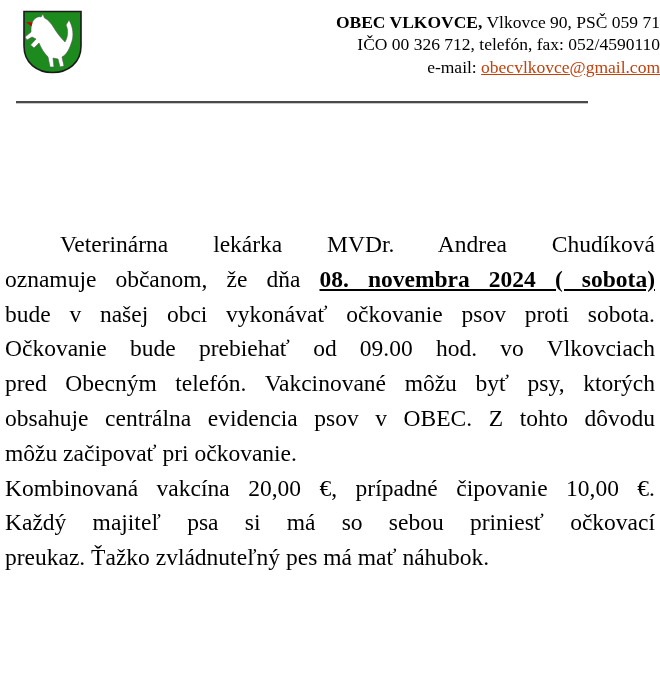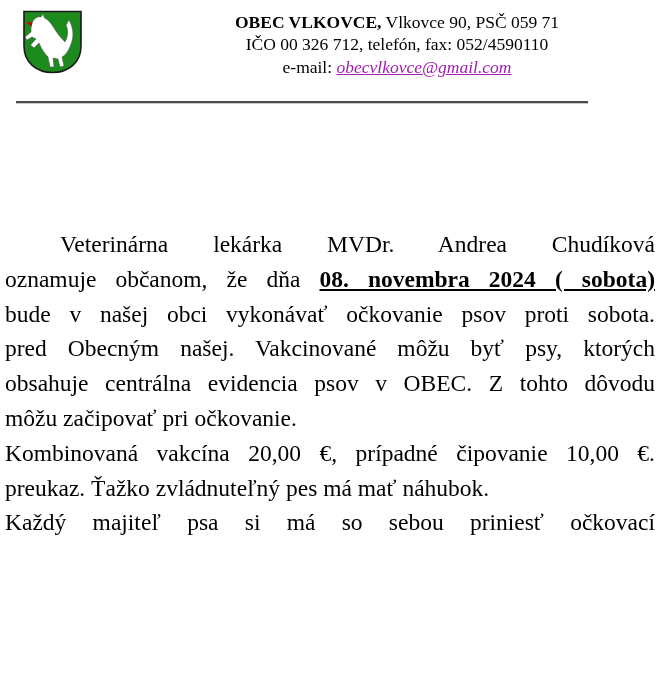--- a/index.html
+++ b/index.html
@@ -19,21 +19,21 @@
     left: 22px;
     top: 10px;
     width: 61px;
     height: 64px;
   }
   #letterhead-text {
     position: absolute;
     left: 134px;
     top: 11px;
     width: 526px;
-    text-align: center;
+    text-align: right;
     font-size: 17.5px;
     line-height: 22.3px;
     white-space: nowrap;
   }
   .org-bold { font-weight: bold; }
   #header-divider {
     position: absolute;
     left: 16px;
     top: 101px;
     width: 572px;
@@ -49,21 +49,21 @@
     top: 227px;
     width: 650px;
     font-size: 23.5px;
     line-height: 34.8px;
   }
   .line { text-align: justify; }
   .line.j { text-align-last: justify; }
   .line.ind { text-indent: 55px; }
   .ul { text-decoration: underline; }
   .b  { font-weight: bold; text-decoration: underline; }
-  a.email, .email { color: #a21caf; text-decoration: underline; cursor: pointer; font-style: italic; }
+  a.email, .email { color: #c2410c; text-decoration: underline; cursor: pointer; }
 </style>
 </head>
 <body>
 
 <div id="page">
 
   <div>
     <svg id="crest" viewBox="0 0 61 64" xmlns="http://www.w3.org/2000/svg">
       <path d="M2,1.5 L59,1.5 L59,36 C59,53 46,62.5 30.5,62.5 C15,62.5 2,53 2,36 Z" stroke="#1a1a1a" stroke-width="1.6" fill="#1c8a1c"></path>
       <path d="M10,13 C12,8 16,6 19,7 L21,4 L22.5,8 C26,9.5 29,13 32,18
@@ -85,21 +85,22 @@
       </div>
     </div>
   </div>
 
   <div id="header-divider"></div>
 
   <div id="body-text">
       <div class="line j ind"><span>Veterinárna lekárka MVDr. Andrea Chudíková</span></div>
       <div class="line j"><span>oznamuje občanom, že dňa </span><span class="b ul">08. novembra 2024 ( sobota)</span></div>
       <div class="line j"><span>bude v našej obci vykonávať očkovanie psov proti sobota.</span></div>
-      <div class="line j"><span>pred Obecným našej. Vakcinované môžu byť psy, ktorých</span></div>
+      <div class="line j"><span>Očkovanie bude prebiehať od 09.00 hod. vo Vlkovciach</span></div>
+      <div class="line j"><span>pred Obecným telefón. Vakcinované môžu byť psy, ktorých</span></div>
       <div class="line j"><span>obsahuje centrálna evidencia psov v OBEC. Z tohto dôvodu</span></div>
       <div class="line"><span>môžu začipovať pri očkovanie.</span></div>
       <div class="line j"><span>Kombinovaná vakcína 20,00 €, prípadné čipovanie 10,00 €.</span></div>
+      <div class="line j"><span>Každý majiteľ psa si má so sebou priniesť očkovací</span></div>
       <div class="line"><span>preukaz. Ťažko zvládnuteľný pes má mať náhubok.</span></div>
-      <div class="line j"><span>Každý majiteľ psa si má so sebou priniesť očkovací</span></div>
     </div>
 
 </div>
 
 </body></html>

